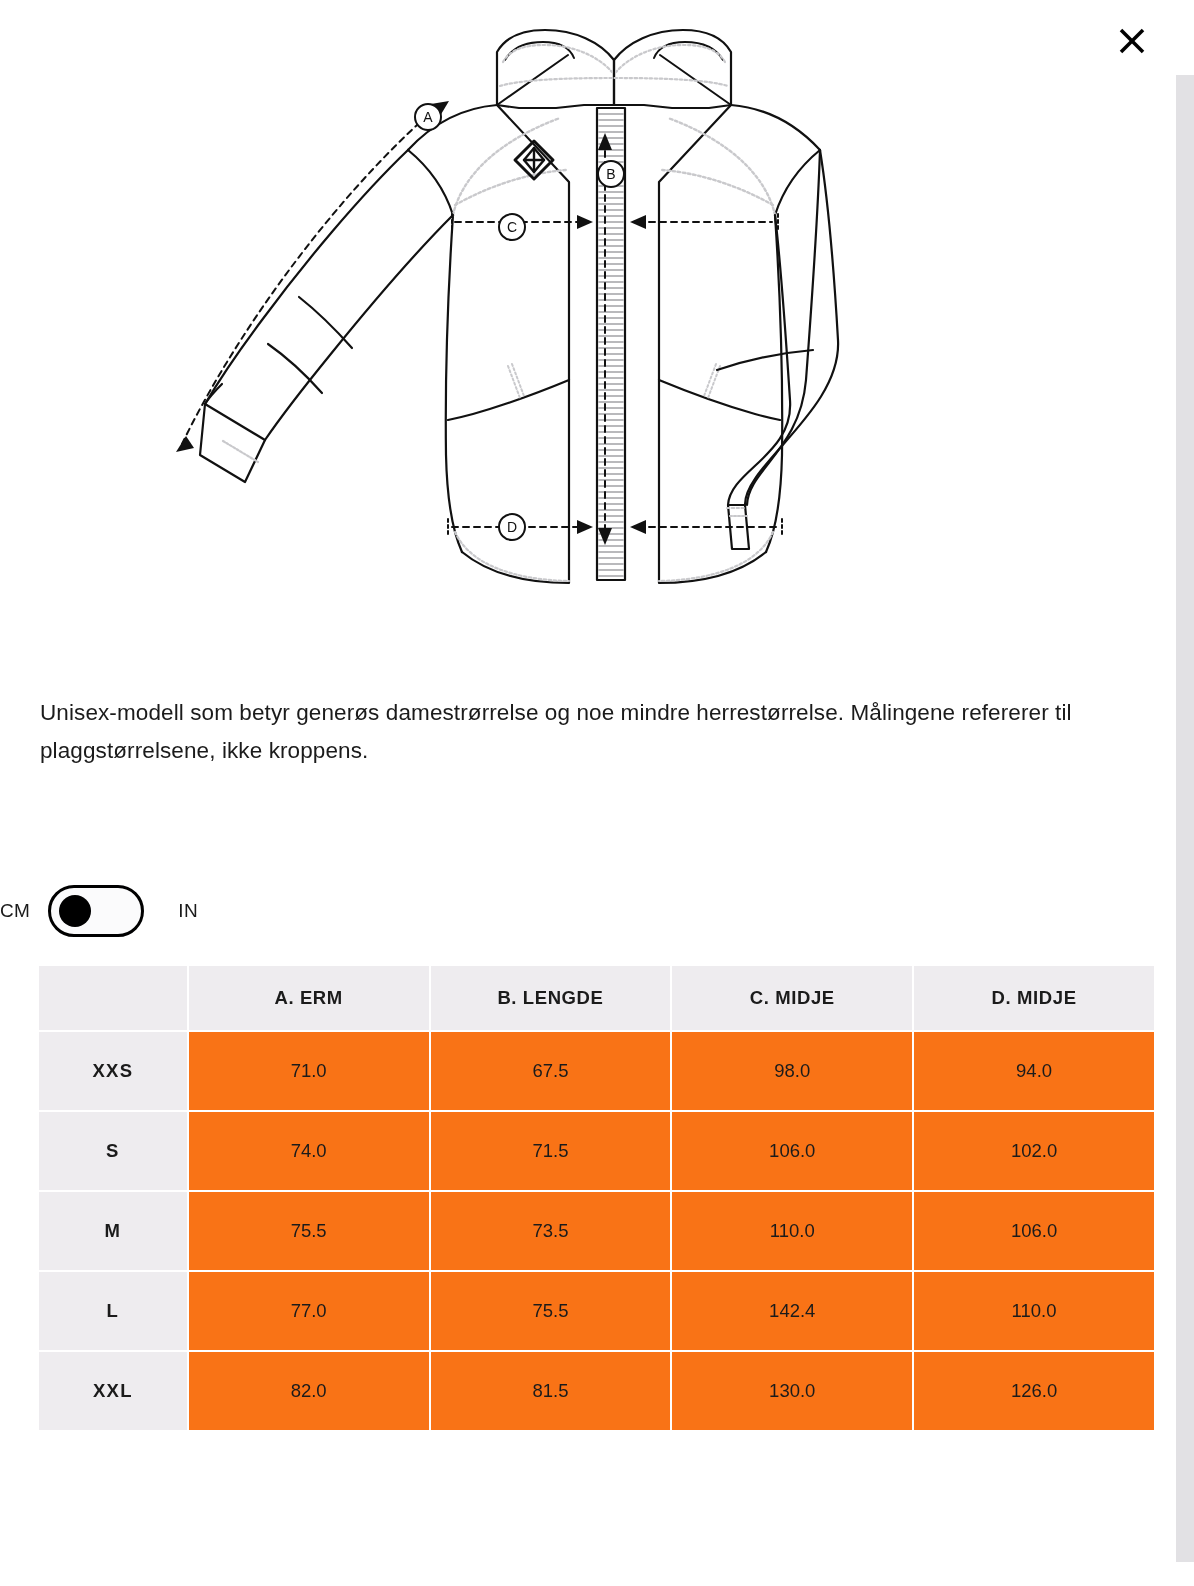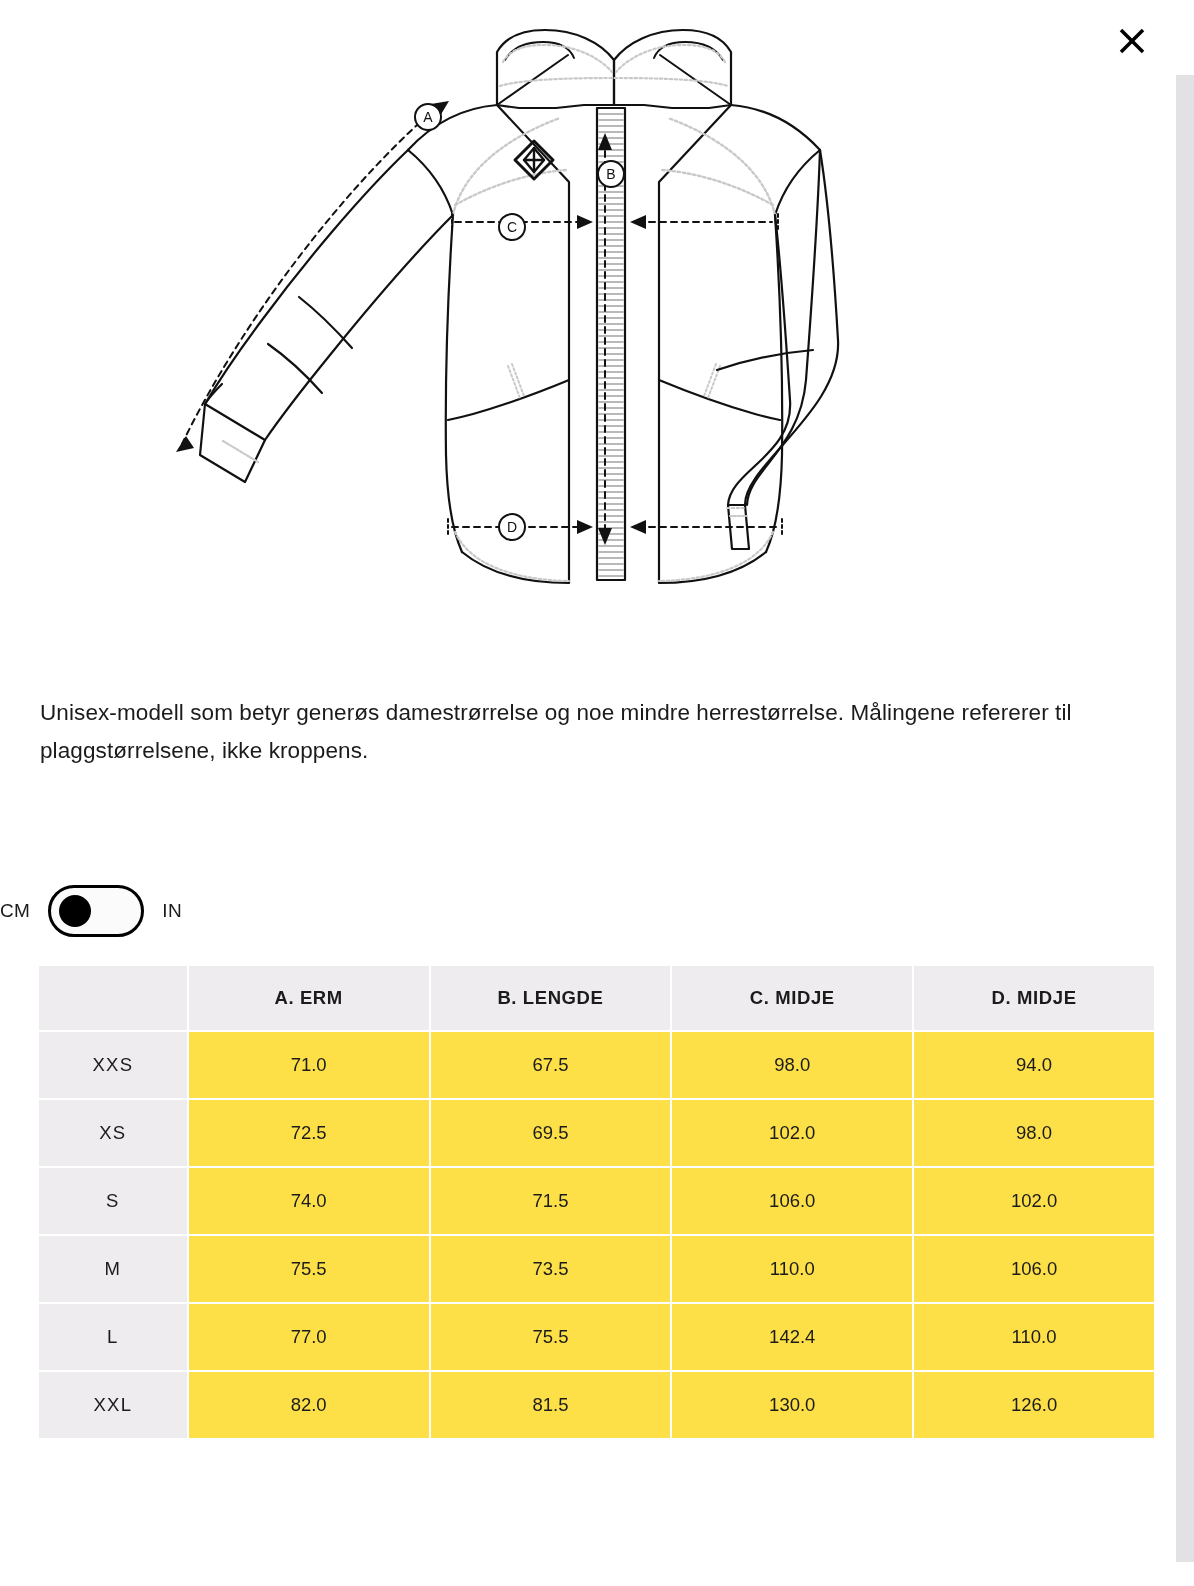--- a/index.html
+++ b/index.html
@@ -90,21 +90,21 @@
     align-items: center;
     padding-right: 40px;
   }
   .unit-label {
     font-size: 19px;
     color: #1b1b1b;
     letter-spacing: 0.4px;
     user-select: none;
   }
   #unit-label-cm { margin-right: 18px; }
-  #unit-label-in { margin-left: 18px; }
+  #unit-label-in { margin-left: 34px; }
 
   #unit-switch {
     position: relative;
     width: 96px;
     height: 52px;
     border: 3px solid #000000;
     border-radius: 26px;
     background: #fbfbfc;
     cursor: pointer;
     flex: none;
@@ -139,27 +139,27 @@
     font-weight: normal;
     padding: 0;
   }
   #size-table thead th {
     height: 64px;
     font-weight: bold;
     letter-spacing: 0.6px;
   }
   #size-table tbody th {
     width: 146px;
-    height: 66px;
-    font-weight: normal;
+    height: 78px;
+    font-weight: bold;
     letter-spacing: 1.2px;
     text-align: center;
   }
   #size-table tbody td {
-    background: #fde047;
+    background: #f97316;
   }
   #size-table colgroup col.c-size { width: 146px; }
   #size-table colgroup col.c-meas { width: 237px; }
 </style>
 </head>
 <body>
 
 <div id="modal">
 
   <button id="close-btn" aria-label="Close">
@@ -403,27 +403,20 @@
         <th>D. MIDJE</th>
       </tr>
     </thead>
     <tbody id="size-table-body">
         <tr>
           <th>XXS</th>
           <td>71.0</td>
           <td>67.5</td>
           <td>98.0</td>
           <td>94.0</td>
-        </tr>
-        <tr>
-          <th>XS</th>
-          <td>72.5</td>
-          <td>69.5</td>
-          <td>102.0</td>
-          <td>98.0</td>
         </tr>
         <tr>
           <th>S</th>
           <td>74.0</td>
           <td>71.5</td>
           <td>106.0</td>
           <td>102.0</td>
         </tr>
         <tr>
           <th>M</th>

